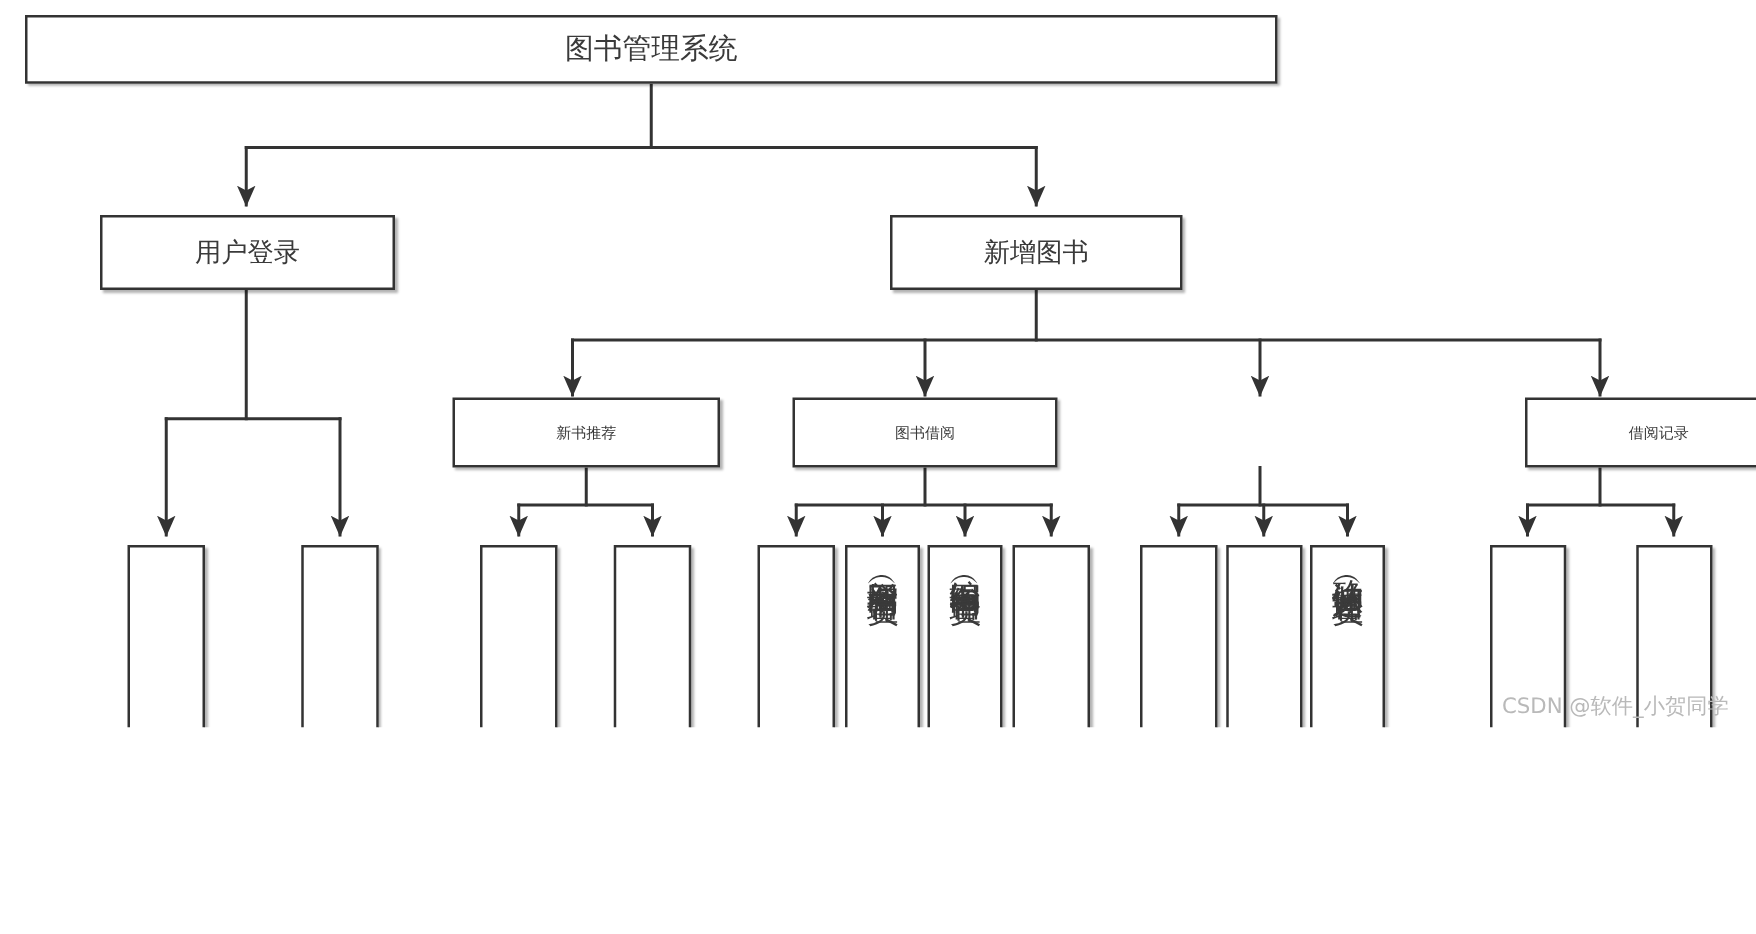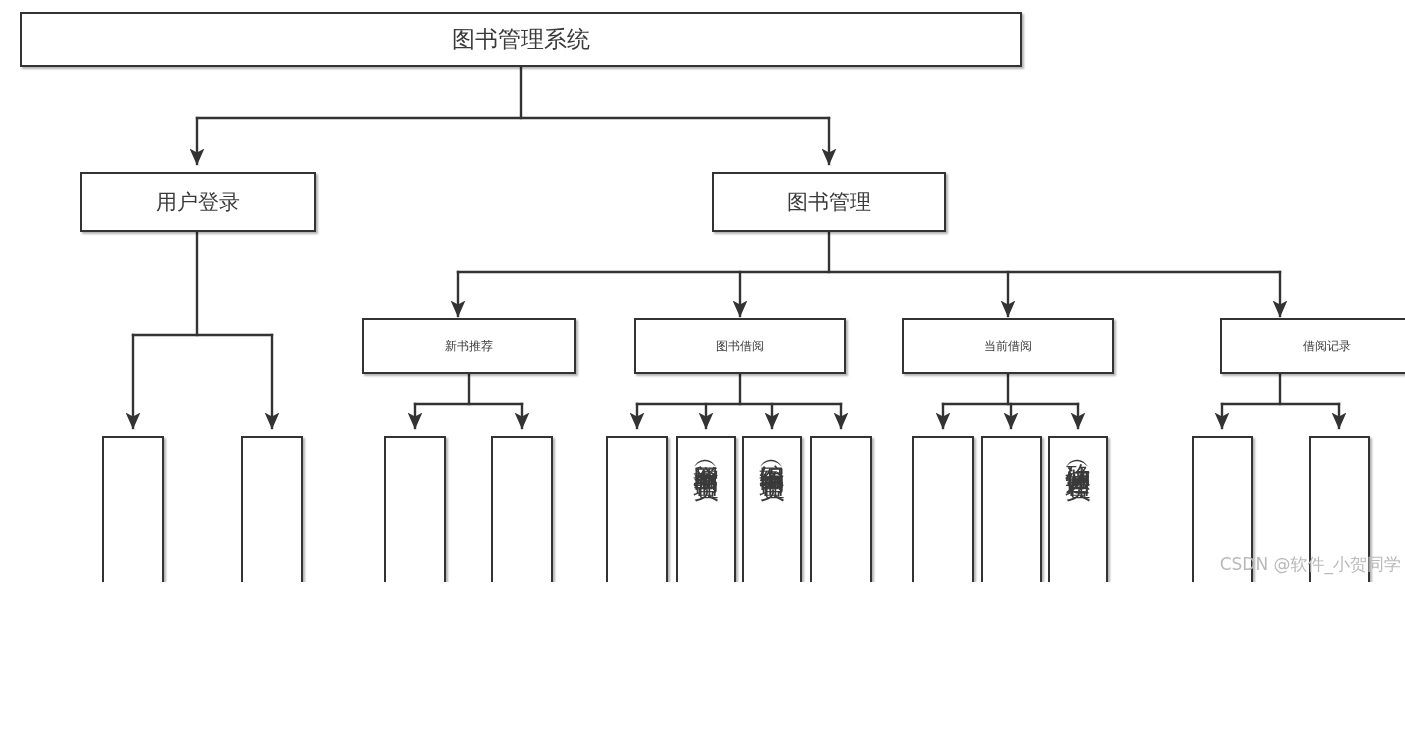--- a/index.html
+++ b/index.html
@@ -61,21 +61,21 @@
     line-height: 1.0;
     letter-spacing: 2px;
     white-space: nowrap;
   }
   .node.leaf.tall-center {
     align-items: center;
     padding-top: 0;
   }
   #watermark {
     position: absolute;
-    right: 4px;
+    right: 22px;
     bottom: 6px;
     font-size: 17px;
     color: #b9b9b9;
     white-space: nowrap;
     z-index: 3;
     font-family: "DejaVu Sans", "Liberation Sans", sans-serif;
   }
 </style>
 </head>
 <body>
@@ -133,32 +133,29 @@
   </svg>
 
   <div class="node root" style="left:20px; top:12px; width:1002px; height:55px;">
     <span class="label">图书管理系统</span>
   </div>
 
   <div class="node level2" style="left:80px; top:172px; width:236px; height:60px;">
     <span class="label">用户登录</span>
   </div>
   <div class="node level2" style="left:712px; top:172px; width:234px; height:60px;">
-    <span class="label">图书管理</span>
+    <span class="label">新增图书</span>
   </div>
 
   <div class="node level3" style="left:362px; top:318px; width:214px; height:56px;">
     <span class="label">新书推荐</span>
   </div>
   <div class="node level3" style="left:634px; top:318px; width:212px; height:56px;">
     <span class="label">图书借阅</span>
   </div>
-  <div class="node level3" style="left:902px; top:318px; width:212px; height:56px;">
-    <span class="label">当前借阅</span>
-  </div>
   <div class="node level3" style="left:1172px; top:318px; width:214px; height:56px;margin-left:48px;">
     <span class="label">借阅记录</span>
   </div>
 
   <div class="node leaf tall-center" style="left:102px; top:436px; width:62px; height:297px;">
     <span class="label">用户登录</span>
   </div>
   <div class="node leaf tall-center" style="left:241px; top:436px; width:62px; height:297px;">
     <span class="label">注销登录</span>
   </div>

